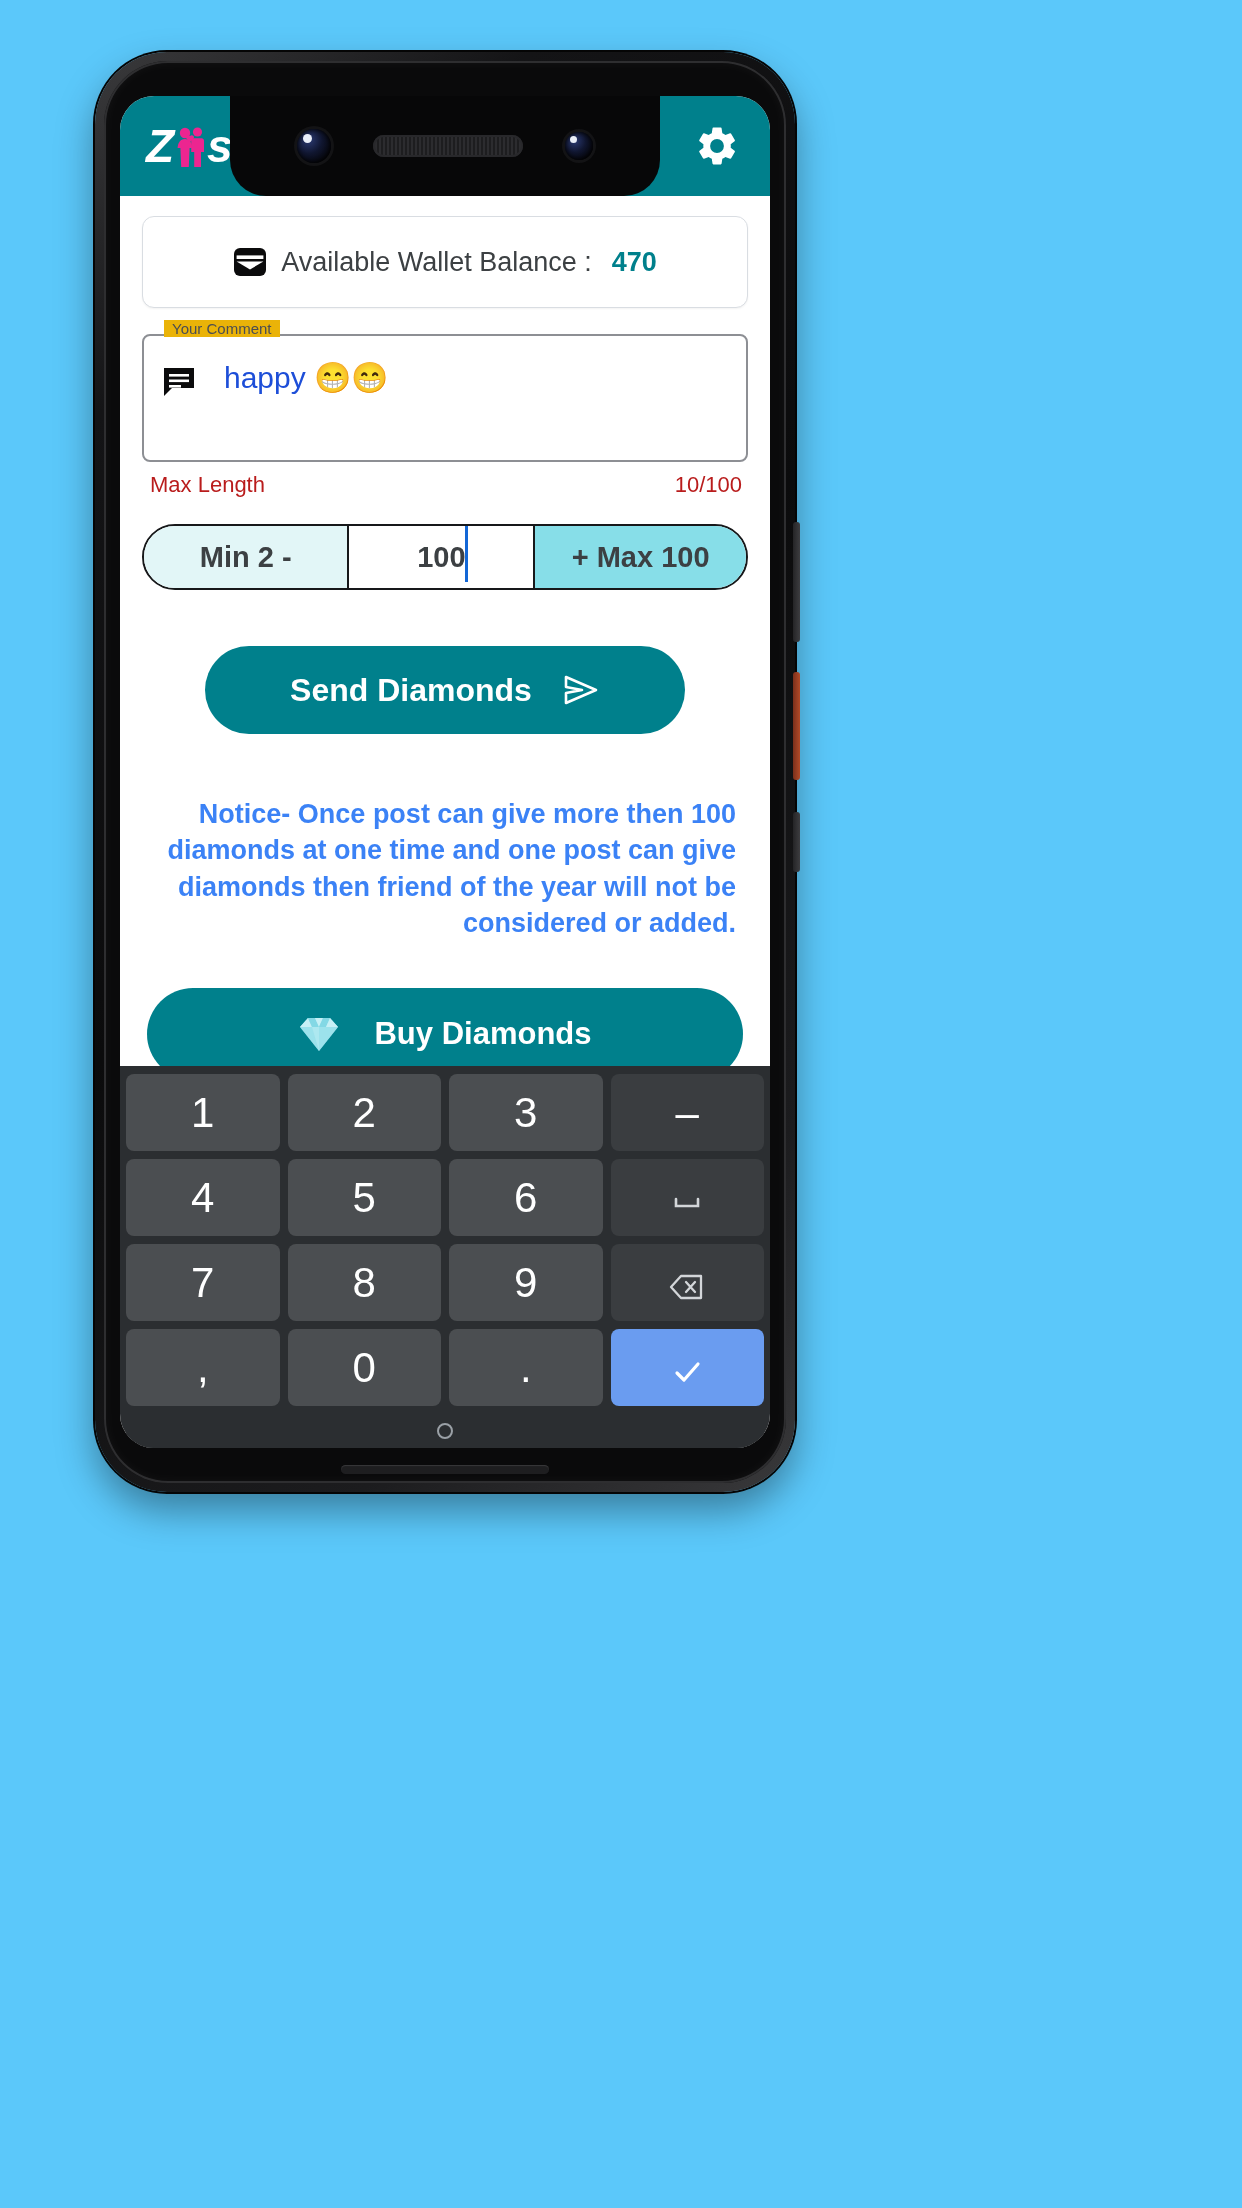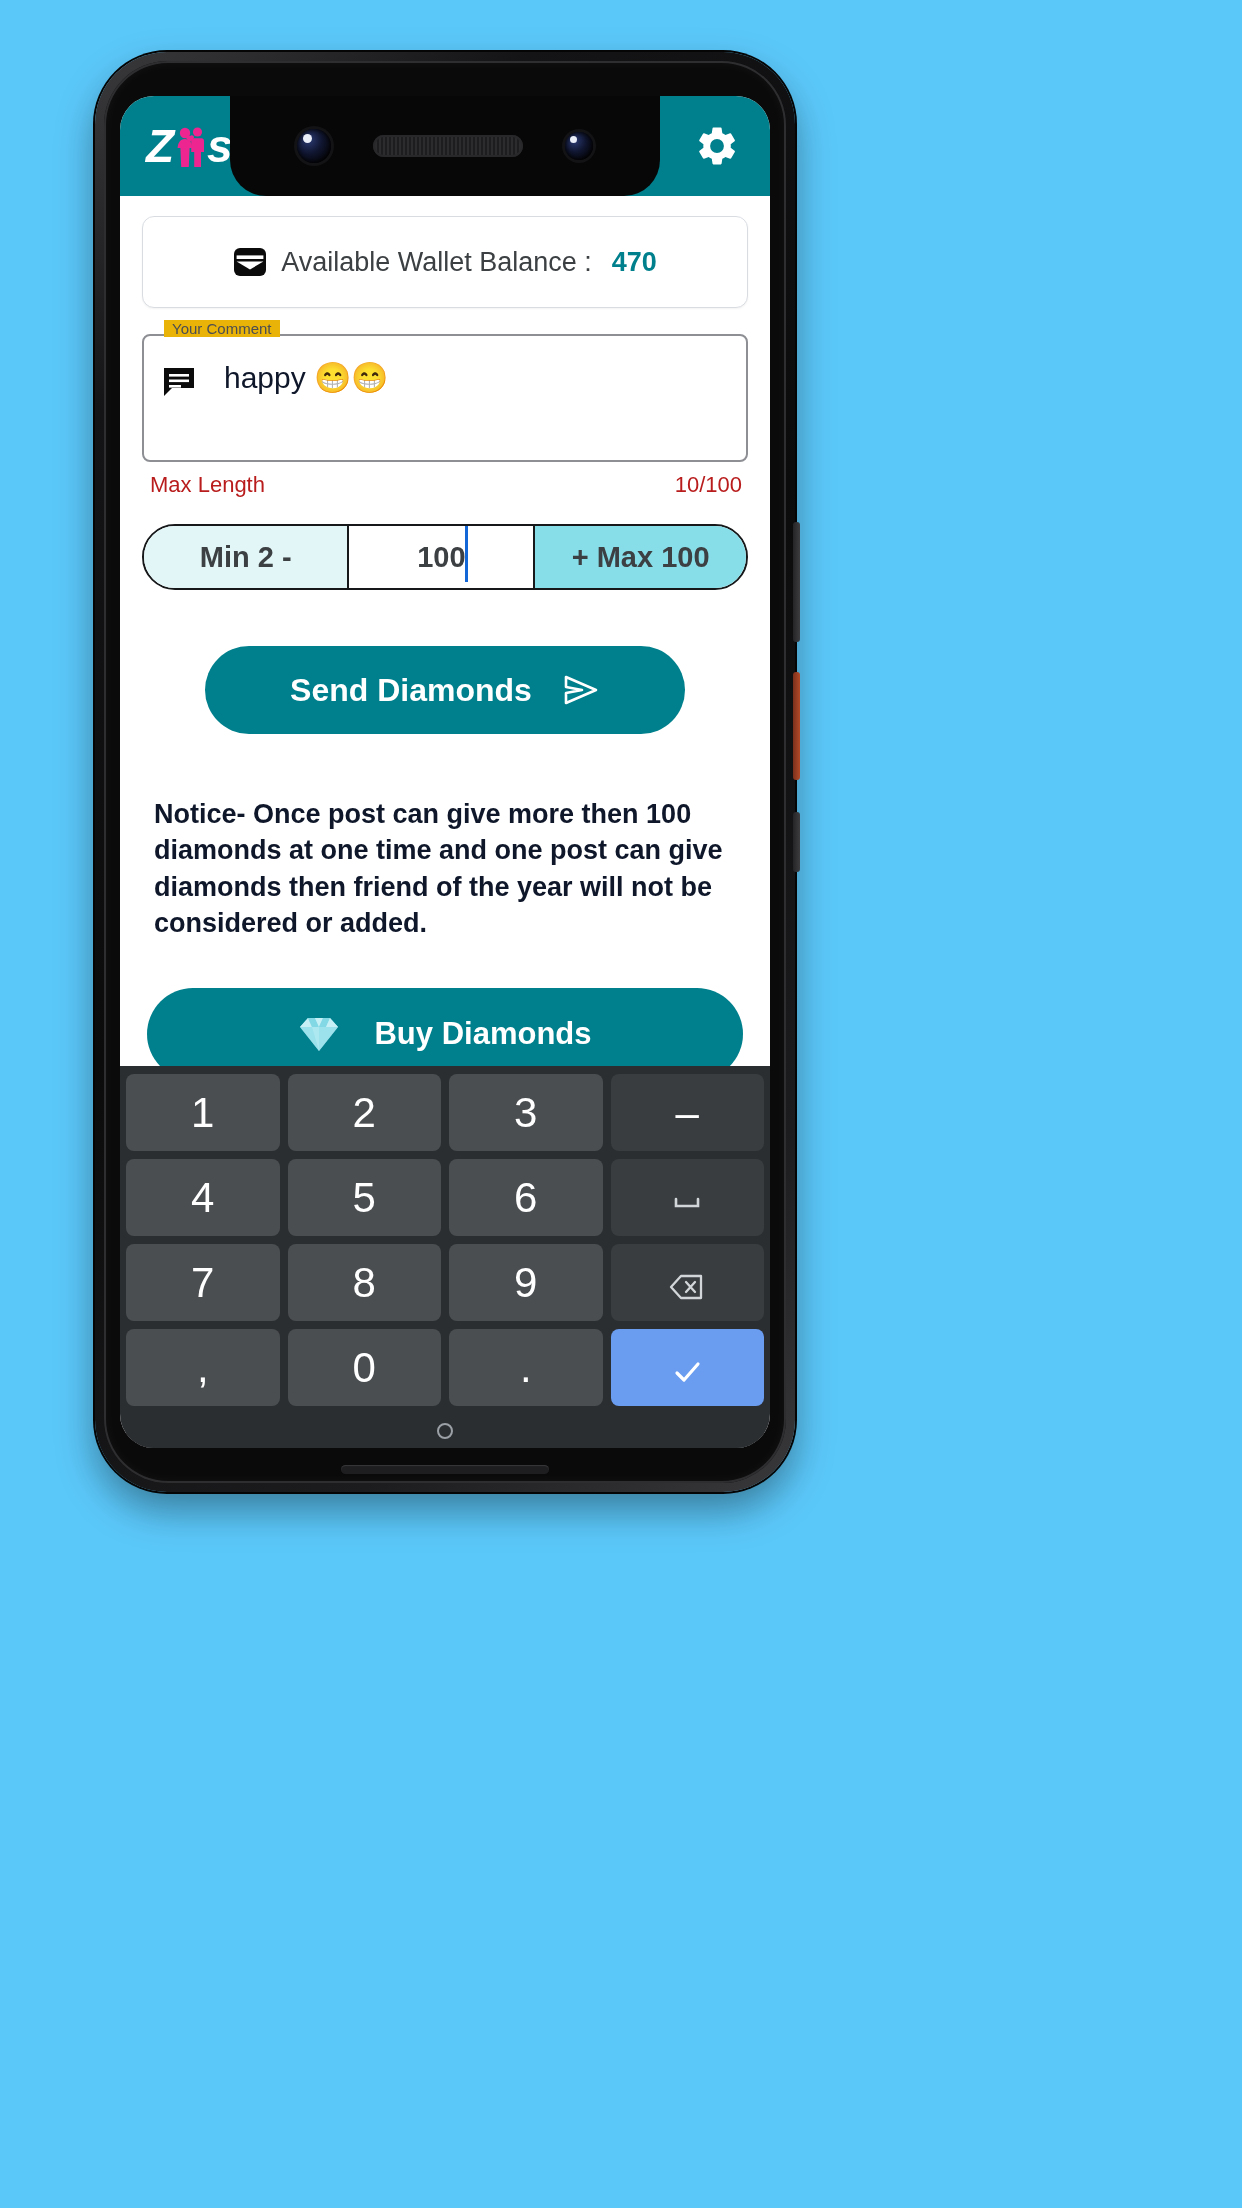--- a/index.html
+++ b/index.html
@@ -186,21 +186,21 @@
   }
   .comment-legend {
     position: absolute;
     left: 22px; top: -14px;
     background: #eab308;
     padding: 0 8px;
     font-size: 15px;
     color: #4a4d52;
   }
   .comment-ico { width: 34px; height: 32px; flex: 0 0 auto; margin-top: 8px; }
-  .comment-text { font-size: 30px; color: #0f172a; line-height: 1.2; padding-top: 2px; }
+  .comment-text { font-size: 30px; color: #1d4ed8; line-height: 1.2; padding-top: 2px; }
 
   .maxlen-row {
     display: flex;
     justify-content: space-between;
     padding: 10px 6px 0 8px;
     font-size: 22px;
     color: #b91c1c;
   }
 
   
@@ -259,25 +259,25 @@
     color: #fff;
     font-size: 32px;
     font-weight: bold;
     cursor: pointer;
   }
   .send-ico { width: 38px; height: 34px; }
 
   
   .notice {
     margin: 62px 12px 0 12px;
-    text-align: left;
+    text-align: right;
     font-size: 27px;
     font-weight: bold;
     line-height: 1.35;
-    color: #0f172a;
+    color: #3b82f6;
   }
 
   
   .buy-btn {
     margin: 46px auto 0 auto;
     width: 596px; height: 92px;
     background: #00808C;
     border: none;
     border-radius: 46px;
     display: flex;

